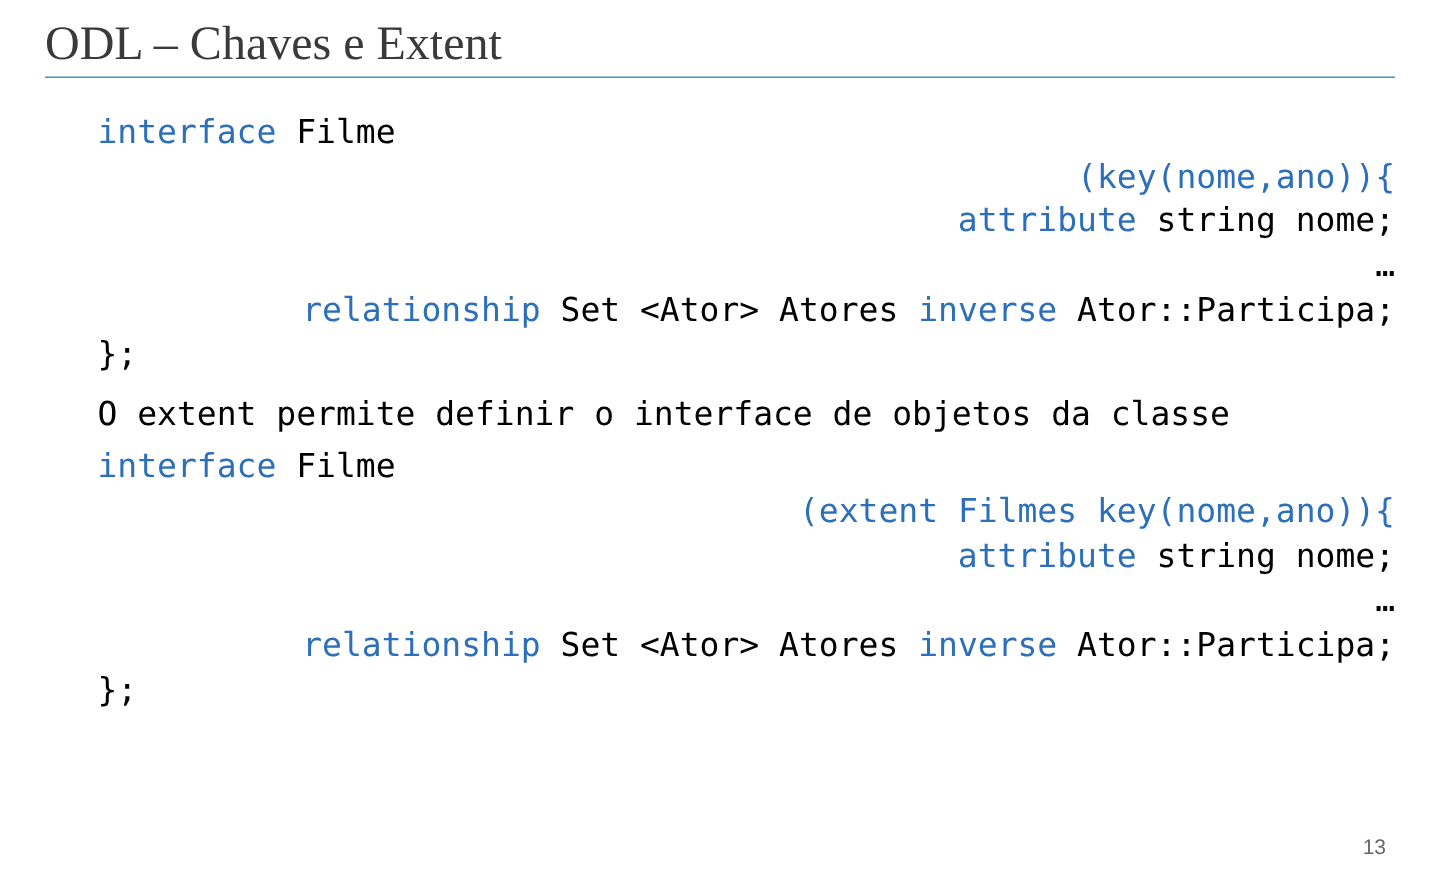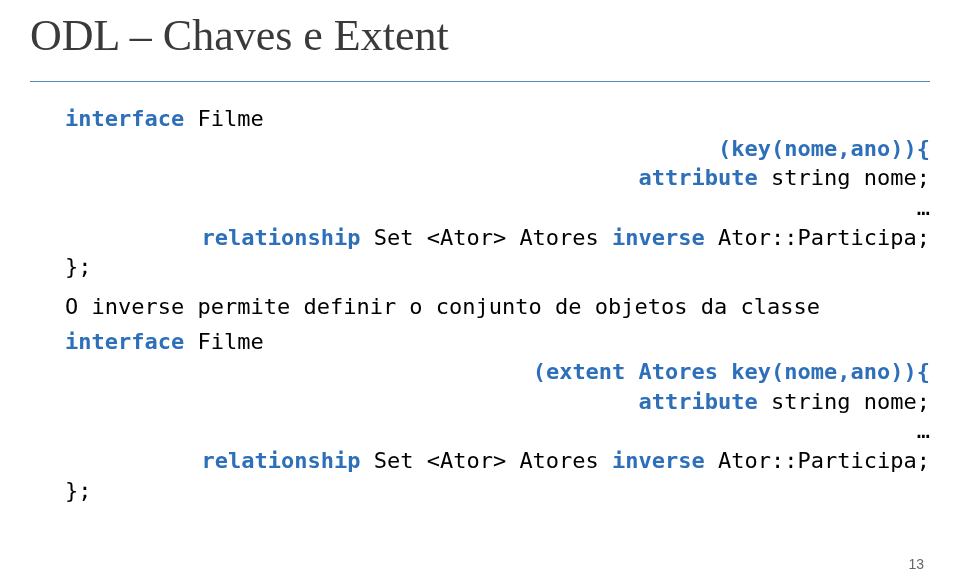--- a/index.html
+++ b/index.html
@@ -9,43 +9,43 @@
     }
     body {
       width: 960px;
       height: 582px;
       background: #ffffff;
       font-family: Georgia, 'Times New Roman', serif;
       padding: 10px 30px;
       position: relative;
     }
     .title {
-      font-size: 44px;
+      font-size: 32px;
       color: #3a3a3a;
       font-weight: normal;
       border-bottom: 1px solid #4a90c2;
-      padding-bottom: 20px;
+      padding-bottom: 4px;
       margin-bottom: 22px;
     }
     .code-block {
       font-family: 'Consolas', 'DejaVu Sans Mono', monospace;
       font-size: 22px;
       line-height: 1.35;
       margin-left: 35px;
       margin-bottom: 12px;
     }
     .indent1 {
       margin-left: 50px;
       text-align: right;
     }
     .kw {
       color: #2d6fb8;
     }
     .bold {
-      font-weight: bold;
+      font-weight: normal;
     }
     .extent-note {
       font-family: 'Consolas', 'DejaVu Sans Mono', monospace;
       font-size: 22px;
       margin-left: 35px;
       margin-top: 8px;
       margin-bottom: 8px;
     }
     .page-number {
       position: absolute;
@@ -63,24 +63,24 @@
 
 <div class="code-block">
   <div><span class="kw bold">interface</span><span> Filme</span></div>
   <div class="indent1"><span class="kw bold">(key(nome,ano)){</span></div>
   <div class="indent1"><span class="kw bold">attribute</span><span> string </span><span>nome;</span></div>
   <div class="indent1"><span>…</span></div>
   <div class="indent1"><span class="kw bold">relationship</span><span> Set &lt;Ator&gt; Atores </span><span class="kw bold">inverse</span><span> Ator::Participa;</span></div>
   <div>};</div>
 </div>
 
-<div class="extent-note">O inverse permite definir o conjunto de objetos da classe</div>
+<div class="extent-note">O extent permite definir o interface de objetos da classe</div>
 
 <div class="code-block">
   <div><span class="kw bold">interface</span><span> Filme</span></div>
-  <div class="indent1"><span class="kw bold">(extent Atores key(nome,ano)){</span></div>
+  <div class="indent1"><span class="kw bold">(extent Filmes key(nome,ano)){</span></div>
   <div class="indent1"><span class="kw bold">attribute</span><span> string </span><span>nome;</span></div>
   <div class="indent1"><span>…</span></div>
   <div class="indent1"><span class="kw bold">relationship</span><span> Set &lt;Ator&gt; Atores </span><span class="kw bold">inverse</span><span> Ator::Participa;</span></div>
   <div>};</div>
 </div>
 
 <div class="page-number">13</div>
 
 </body></html>

